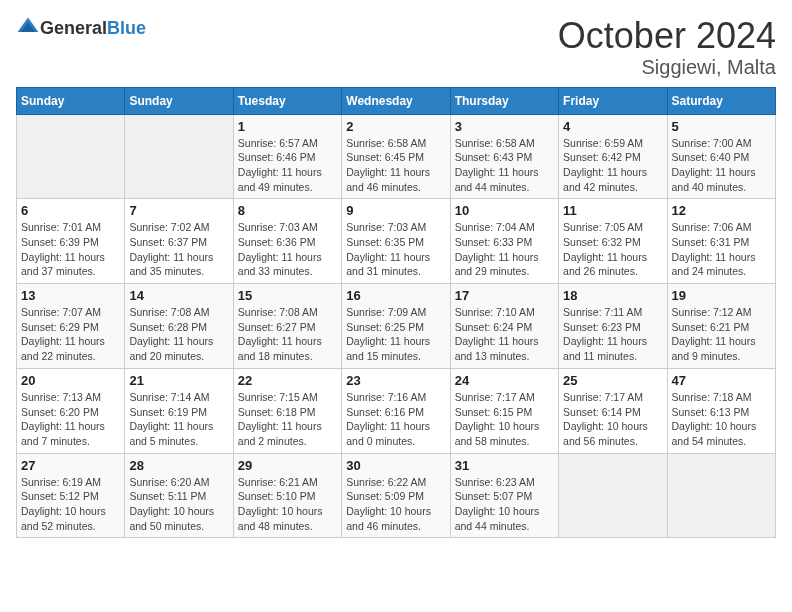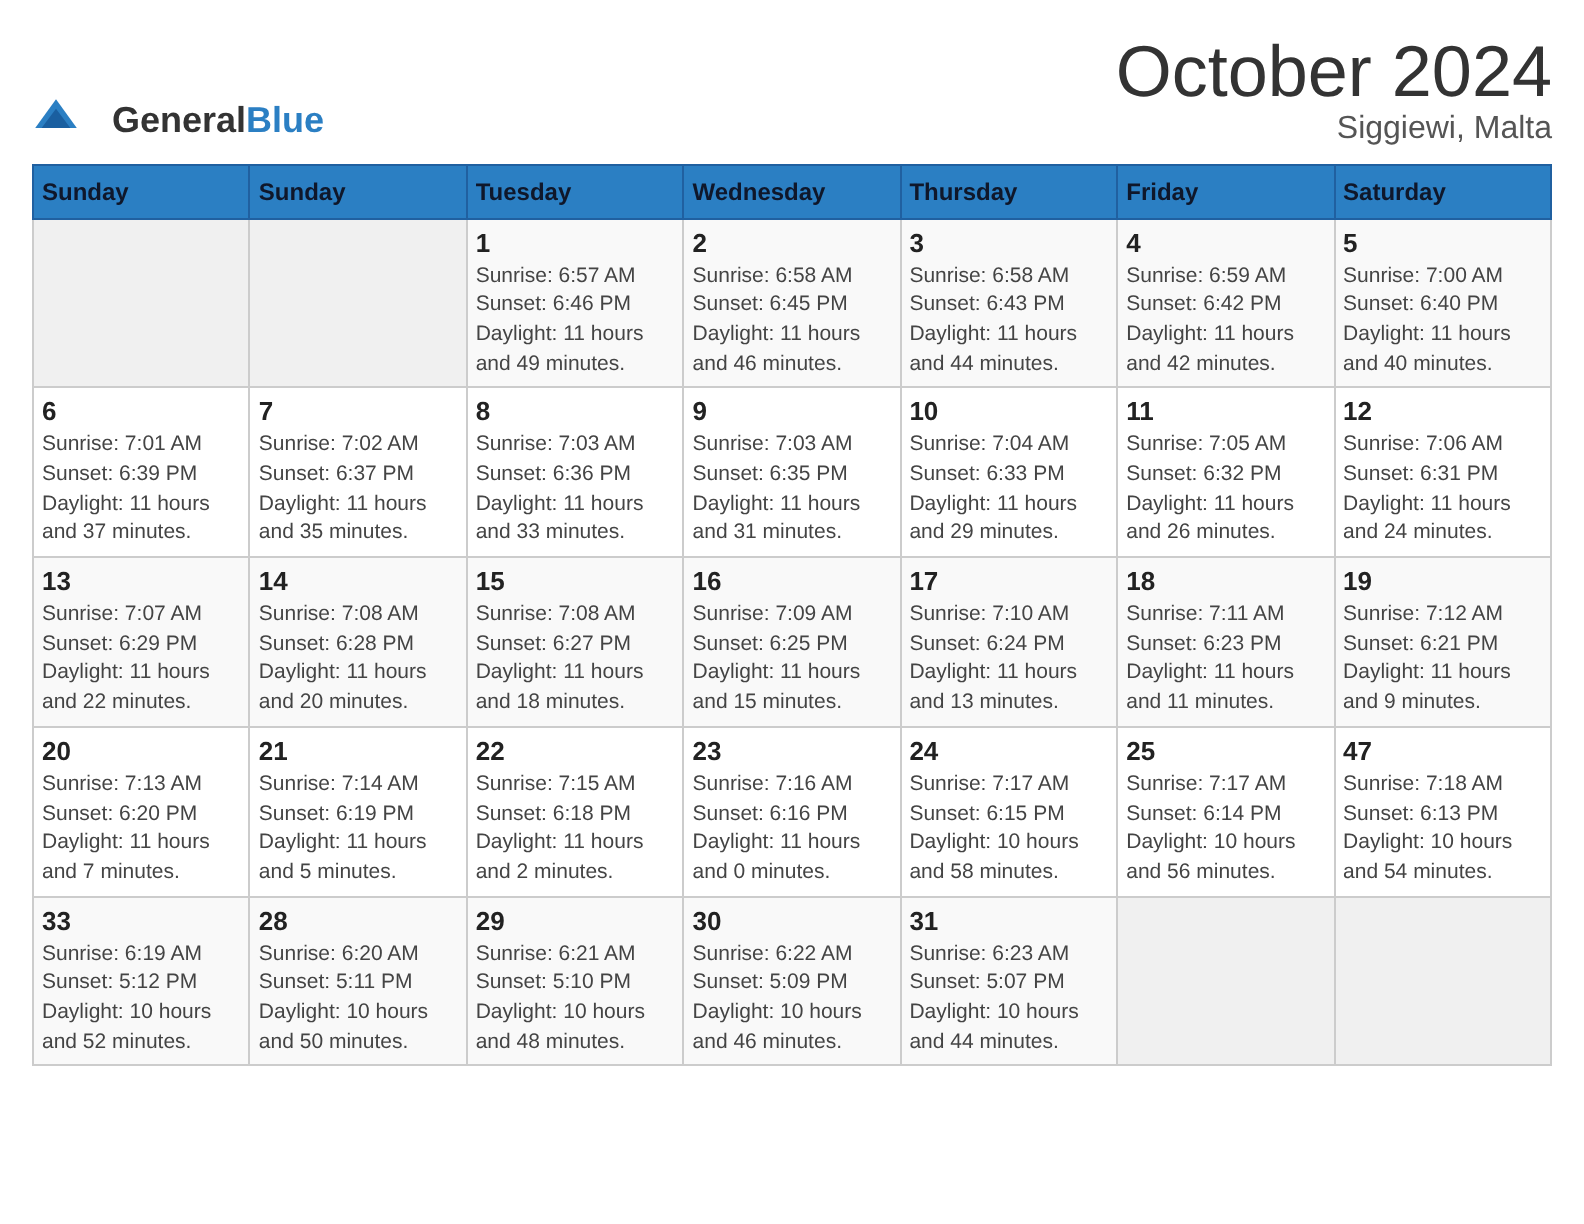--- a/index.html
+++ b/index.html
@@ -12,22 +12,21 @@
     }
     .header-area {
       display: flex;
       justify-content: space-between;
       align-items: flex-start;
       margin-bottom: 8px;
     }
     .logo {
       display: flex;
       align-items: center;
-      gap: 16px;
-      margin-top: 32px;
+      gap: 0;
     }
     .logo-text-general {
       font-size: 18px;
       font-weight: bold;
       color: #333;
     }
     .logo-text-blue {
       font-size: 18px;
       font-weight: bold;
       color: #2b7fc3;
@@ -39,31 +38,31 @@
     .title-area {
       text-align: right;
     }
     .month-title {
       font-size: 36px;
       font-weight: normal;
       color: #333;
       line-height: 1.1;
     }
     .subtitle {
-      font-size: 16px;
+      font-size: 20px;
       color: #555;
     }
     .calendar {
       width: 100%;
       border-collapse: collapse;
       font-size: 11px;
     }
     .calendar thead th {
       background: #2b7fc3;
-      color: #0f172a;
+      color: #ffffff;
       font-size: 12px;
       font-weight: bold;
       padding: 6px 4px;
       text-align: left;
       border: 1px solid #2060a0;
     }
     .calendar tbody td {
       vertical-align: top;
       border: 1px solid #ccc;
       padding: 4px;
@@ -286,21 +285,21 @@
         </td>
         <td>
           <span class="day-num">47</span>
           <div class="day-detail">Sunrise: 7:18 AM
 Sunset: 6:13 PM
 Daylight: 10 hours and 54 minutes.</div>
         </td>
       </tr>
       <tr>
         <td>
-          <span class="day-num">33</span>
+          <span class="day-num">27</span>
           <div class="day-detail">Sunrise: 6:19 AM
 Sunset: 5:12 PM
 Daylight: 10 hours and 52 minutes.</div>
         </td>
         <td>
           <span class="day-num">28</span>
           <div class="day-detail">Sunrise: 6:20 AM
 Sunset: 5:11 PM
 Daylight: 10 hours and 50 minutes.</div>
         </td>

